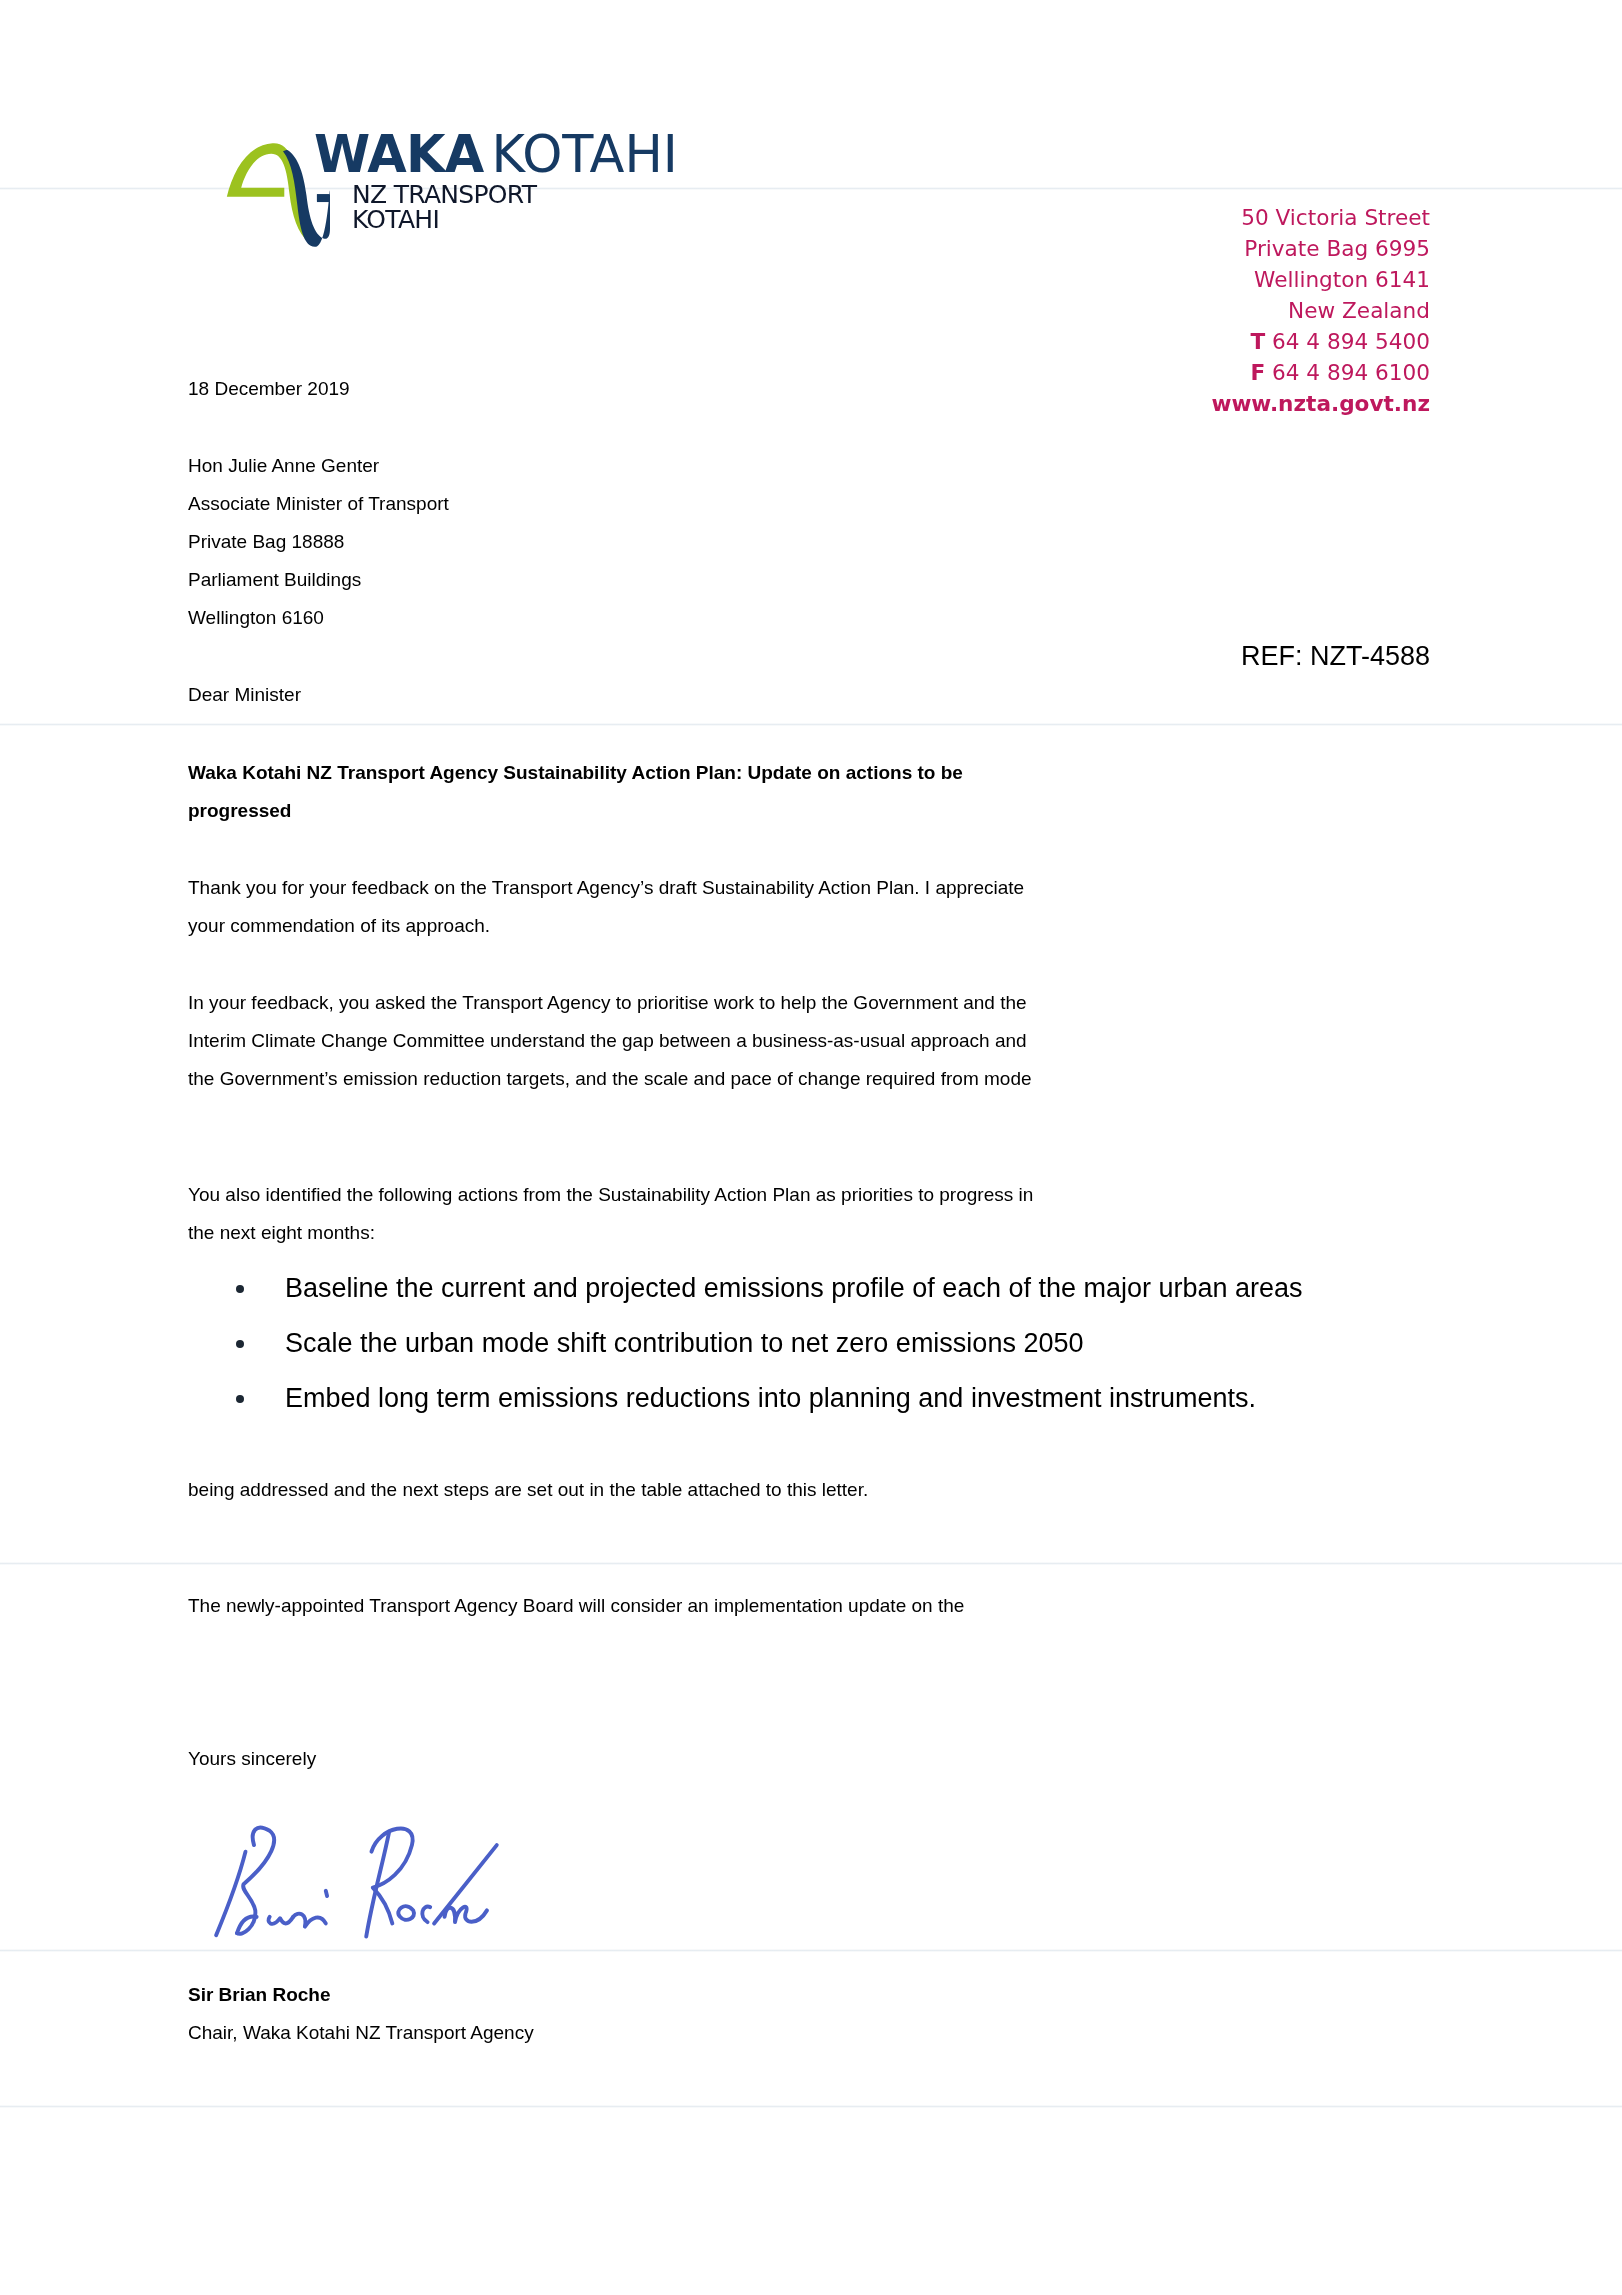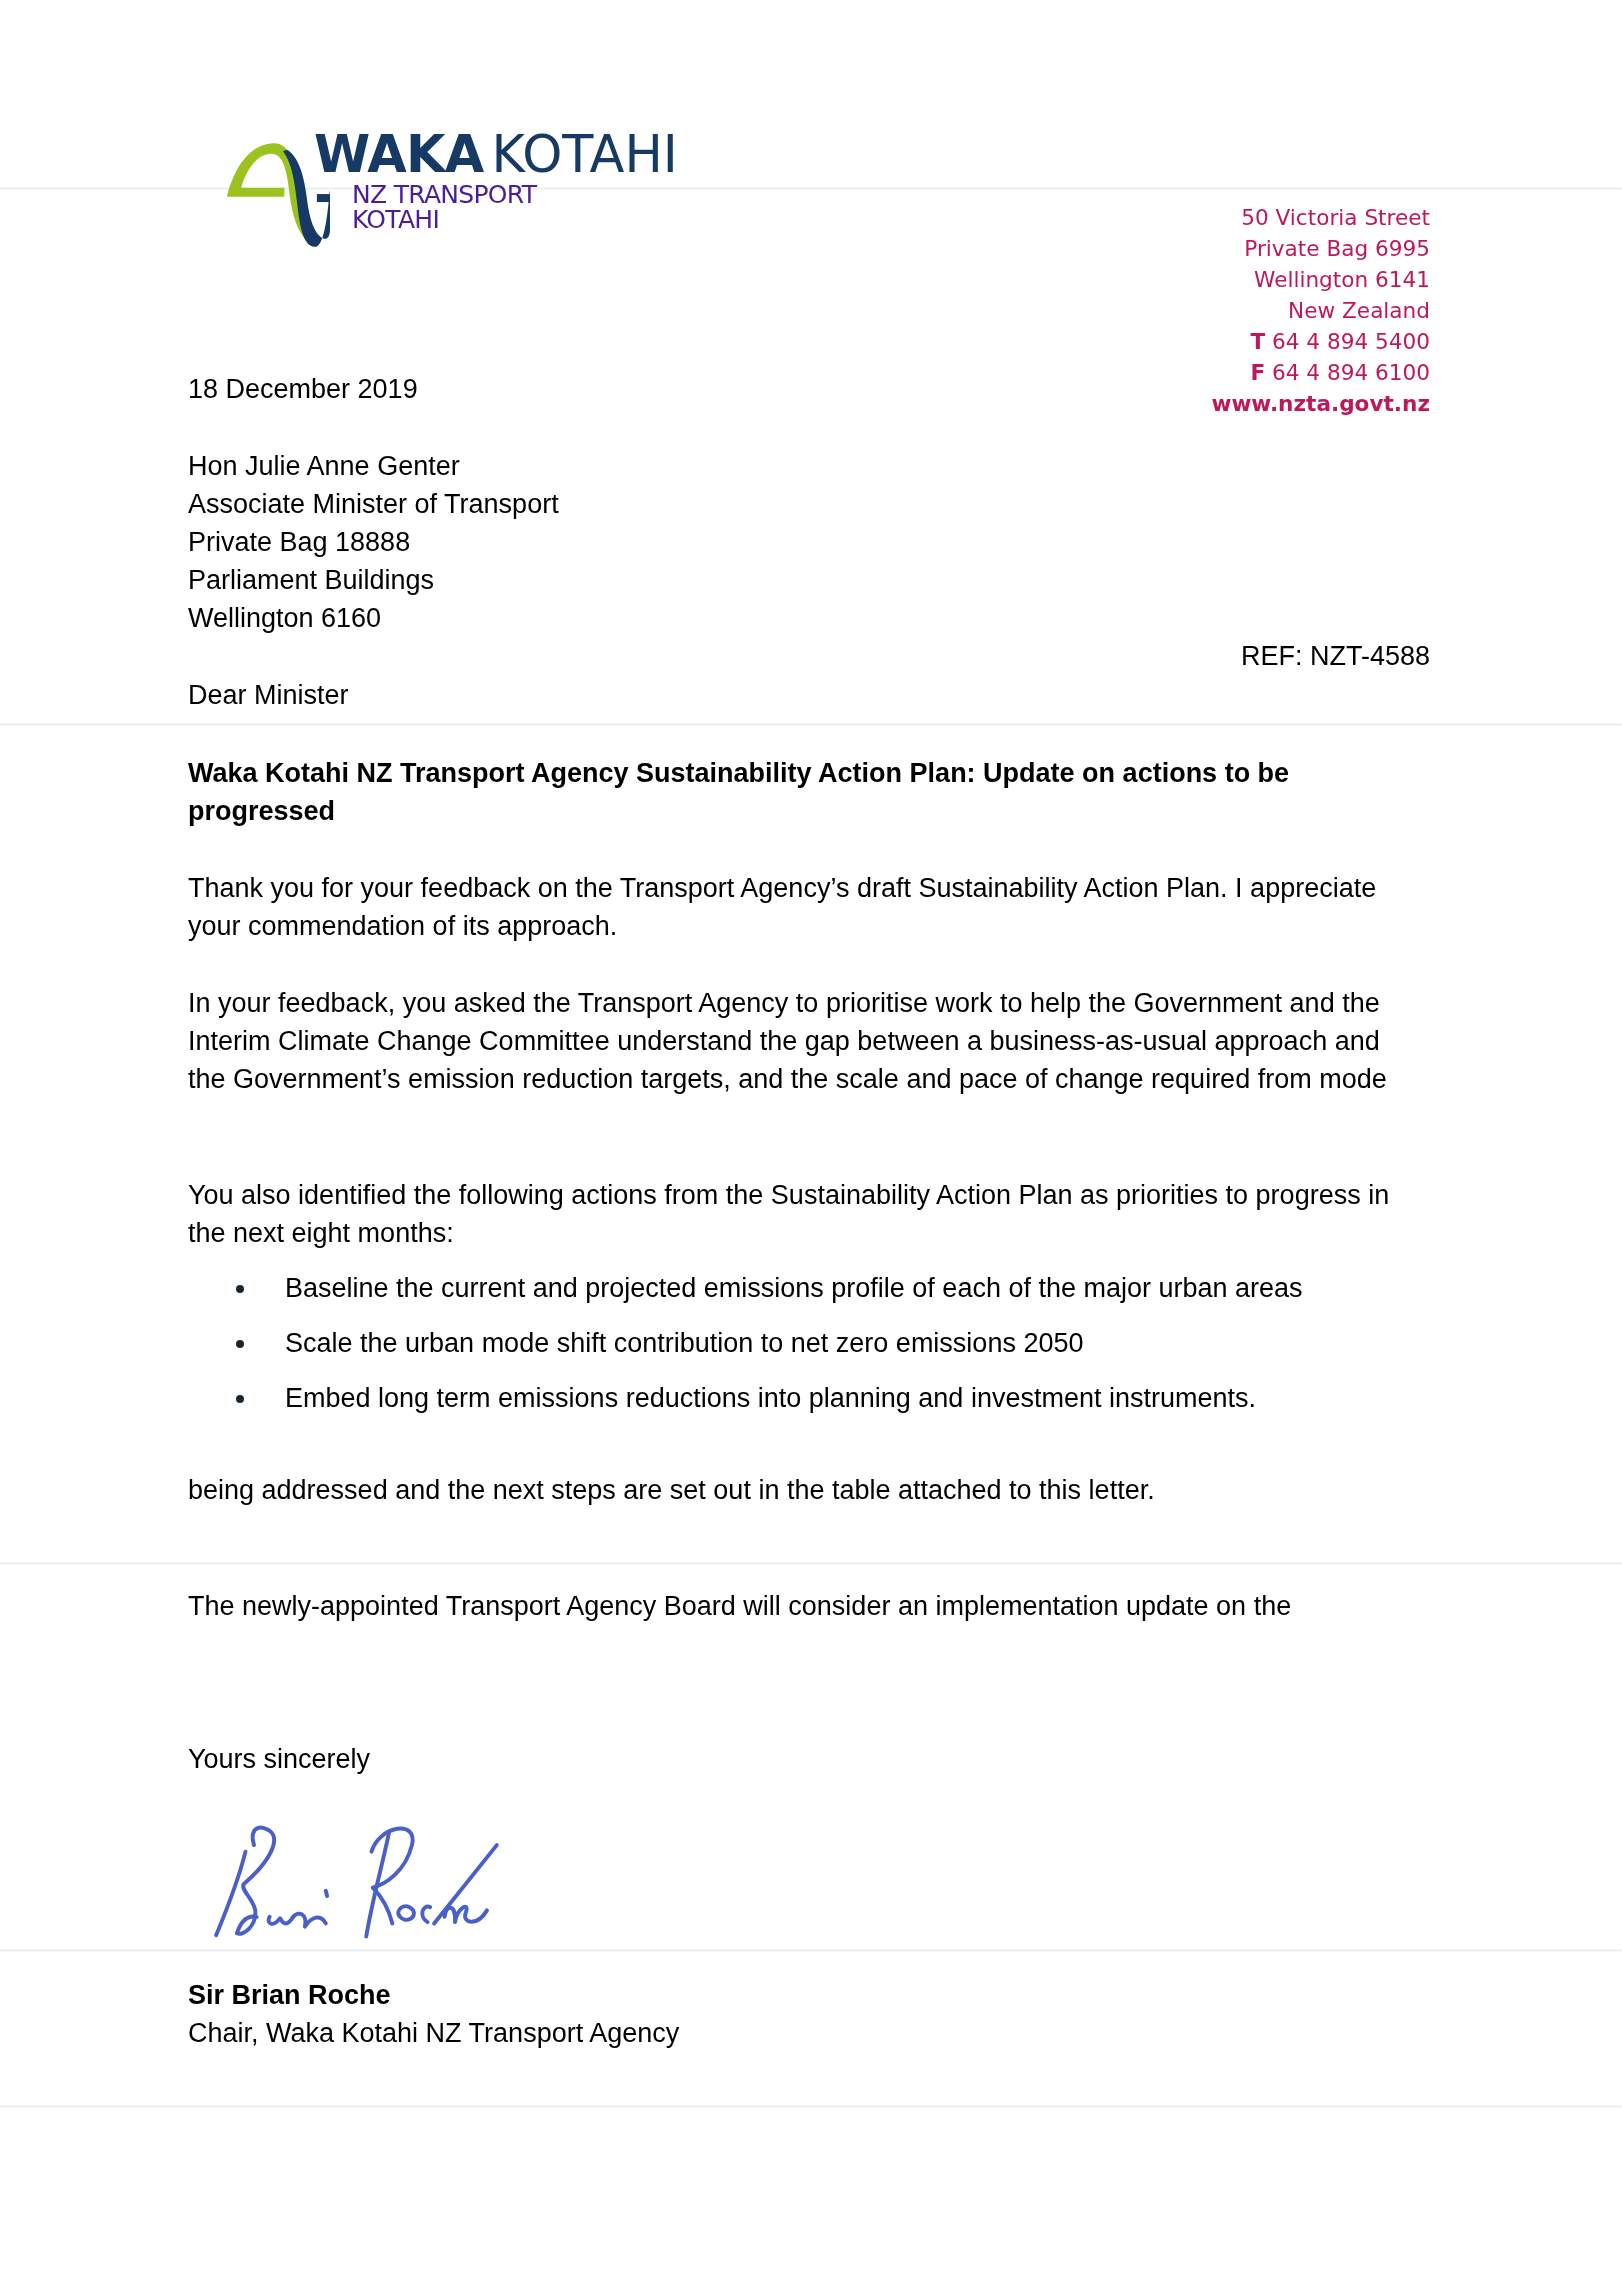--- a/index.html
+++ b/index.html
@@ -56,21 +56,21 @@
       margin-left: 7.9px;
       letter-spacing: 0px;
     }
     .logo-sub {
       position: absolute;
       left: 133px;
       top: 52px;
       font-family: "DejaVu Sans", sans-serif;
       font-size: 25px;
       line-height: 25px;
-      color: #4c1d95;
+      color: #0f172a;
       letter-spacing: -0.7px;
       white-space: nowrap;
     }
     
     .address {
       position: absolute;
       right: 192px;
       top: 154px;
       text-align: right;
       font-family: "DejaVu Sans", sans-serif;
@@ -79,21 +79,21 @@
       color: #be185d;
       margin-top: 48px;
     }
     .address .line { display: block; white-space: nowrap; }
     .address .lbl { font-weight: bold; }
     .address .web { font-weight: bold; }
     
     .text {
       position: absolute;
       left: 188px;
-      font-size: 27px;
+      font-size: 19px;
       line-height: 38px;
       white-space: nowrap;
     }
     .date { top: 370px; }
     .recipient { top: 447px; }
     .recipient .line { display: block; }
     .ref {
       position: absolute;
       right: 192px;
       top: 637px;

